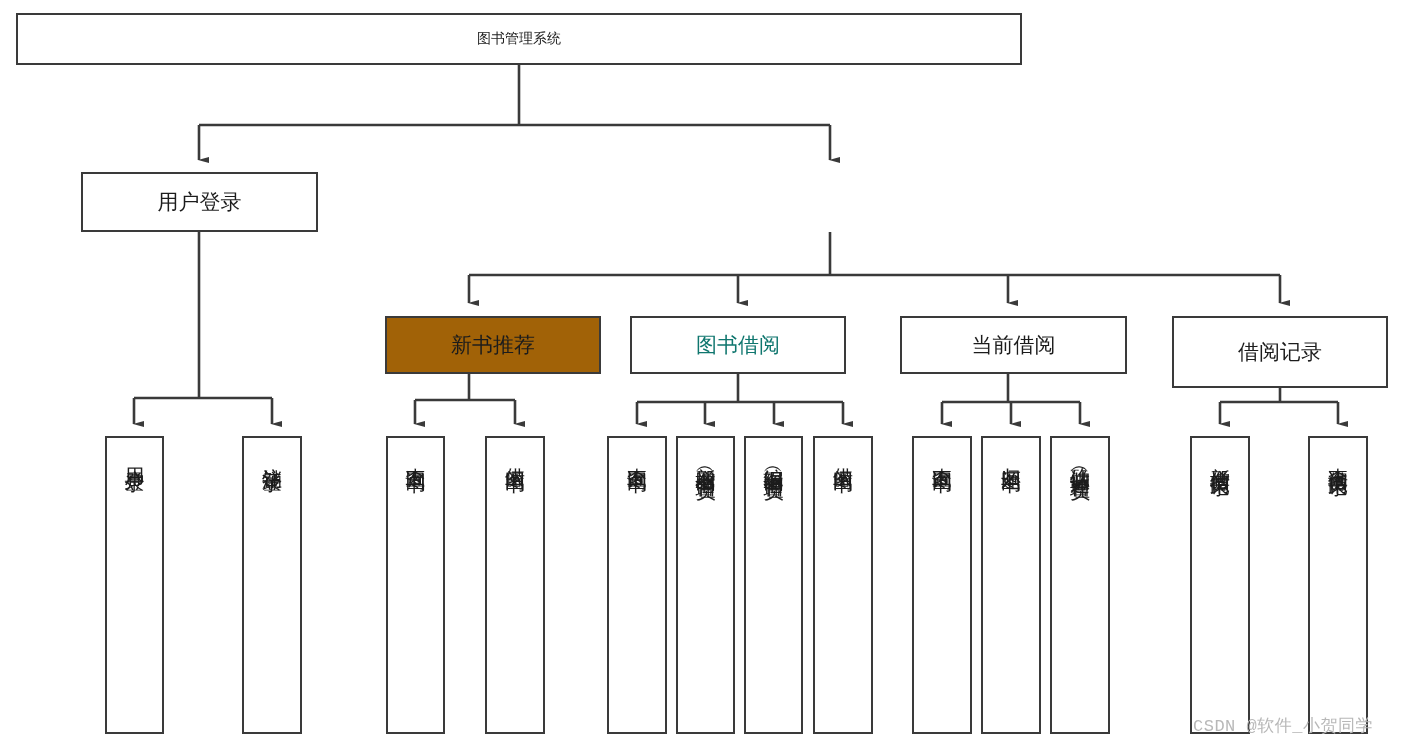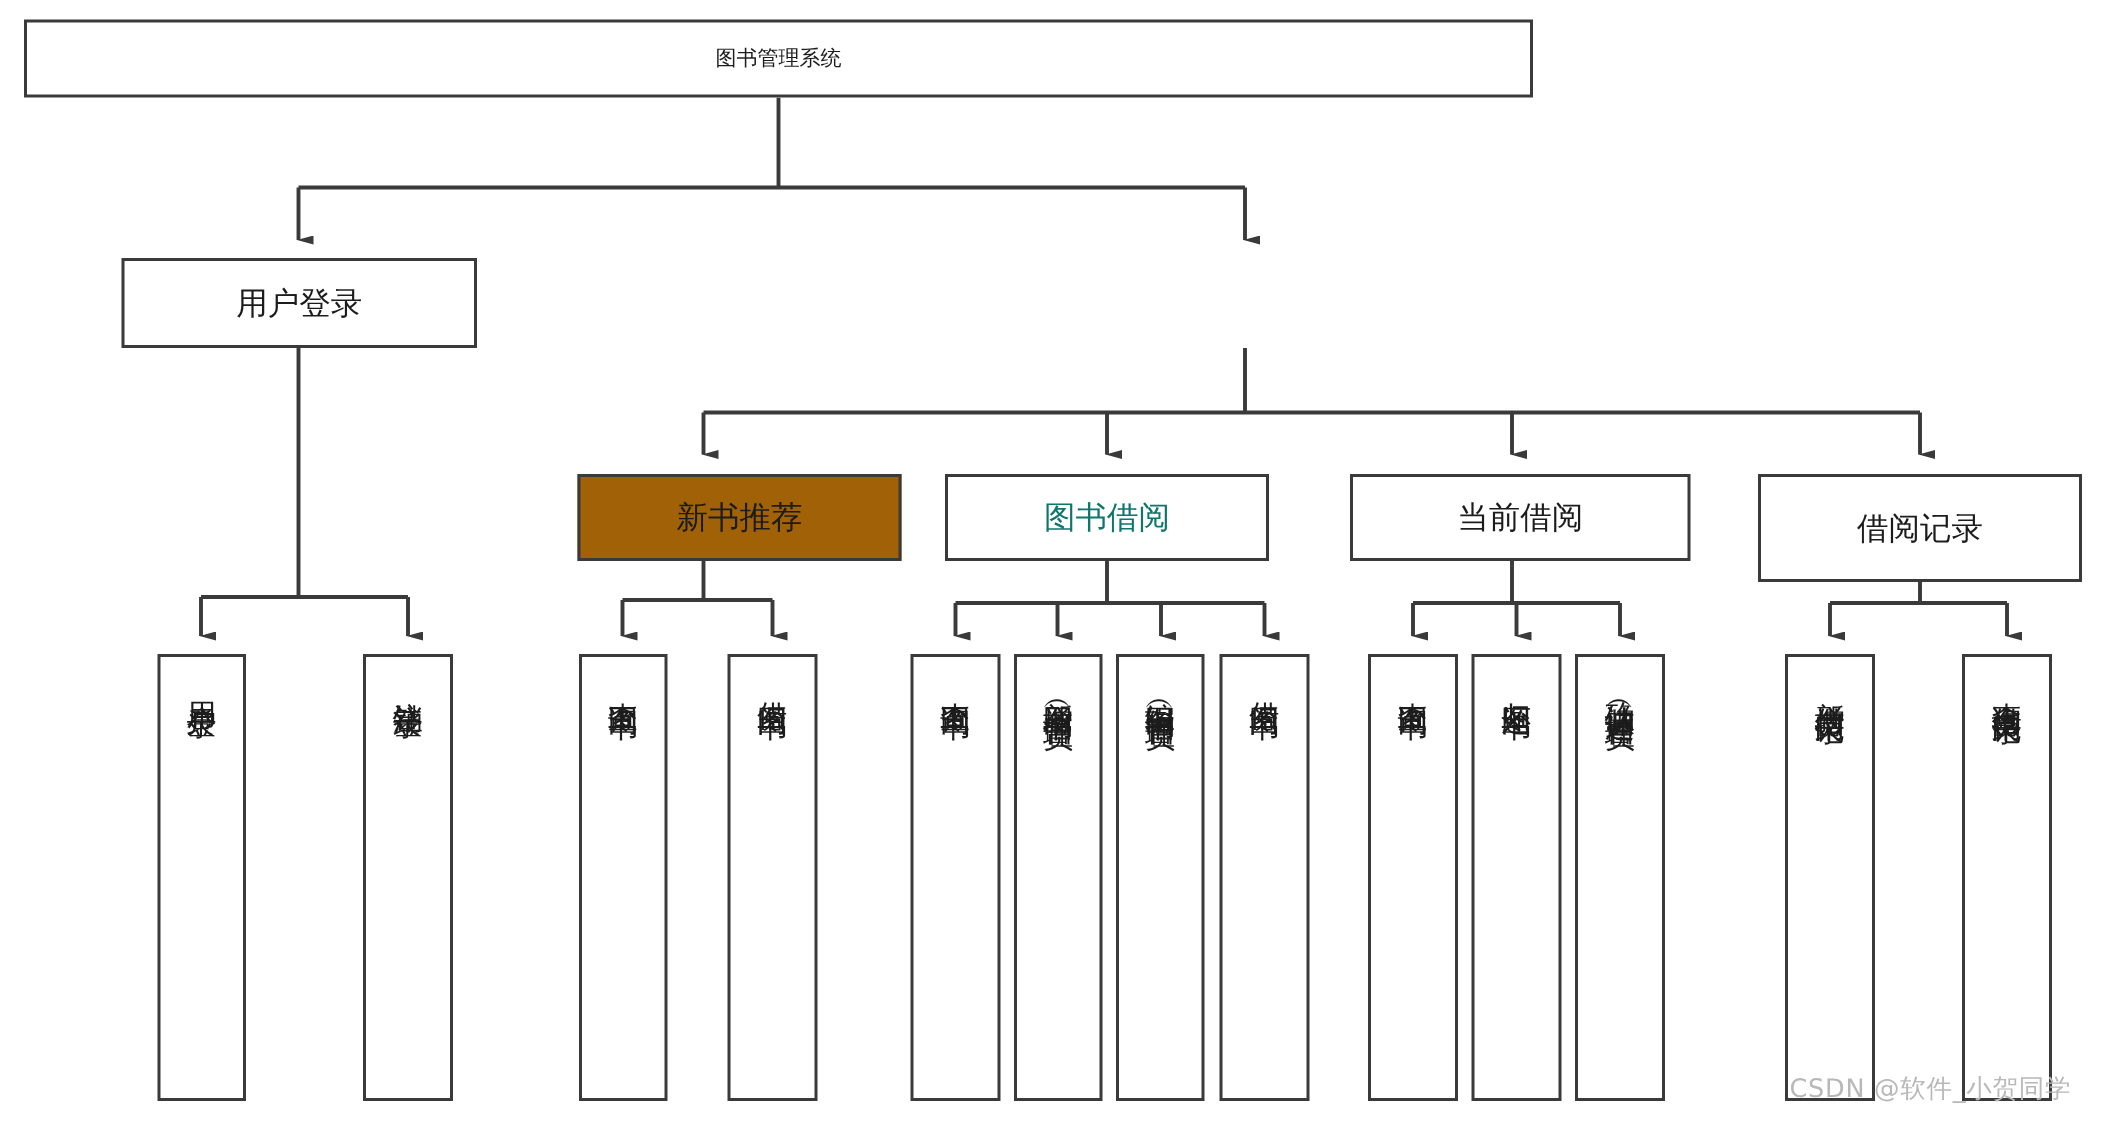--- a/index.html
+++ b/index.html
@@ -179,15 +179,15 @@
   <div class="node leaf" id="node-leaf-10" style="left: 1050px; top: 436px; width: 60px; height: 298px; border-color: rgb(58, 58, 58); background: rgb(255, 255, 255); color: rgb(28, 28, 28);">
     <span class="vtext">确认归还（管理员）</span>
   </div>
   <div class="node leaf" id="node-leaf-11" style="left: 1190px; top: 436px; width: 60px; height: 298px; border-color: rgb(58, 58, 58); background: rgb(255, 255, 255); color: rgb(28, 28, 28);">
     <span class="vtext">新增借阅记录</span>
   </div>
   <div class="node leaf" id="node-leaf-12" style="left: 1308px; top: 436px; width: 60px; height: 298px; border-color: rgb(58, 58, 58); background: rgb(255, 255, 255); color: rgb(28, 28, 28);">
     <span class="vtext">查询借阅记录</span>
   </div>
 
-  <div class="watermark" style="color: rgb(184, 184, 184);">CSDN @软件_小贺同学</div>
+  <div class="watermark" style="color: rgb(184, 184, 184); font-family: Liberation Mono, monospace;">CSDN @软件_小贺同学</div>
 
 </div>
 
 </body></html>

